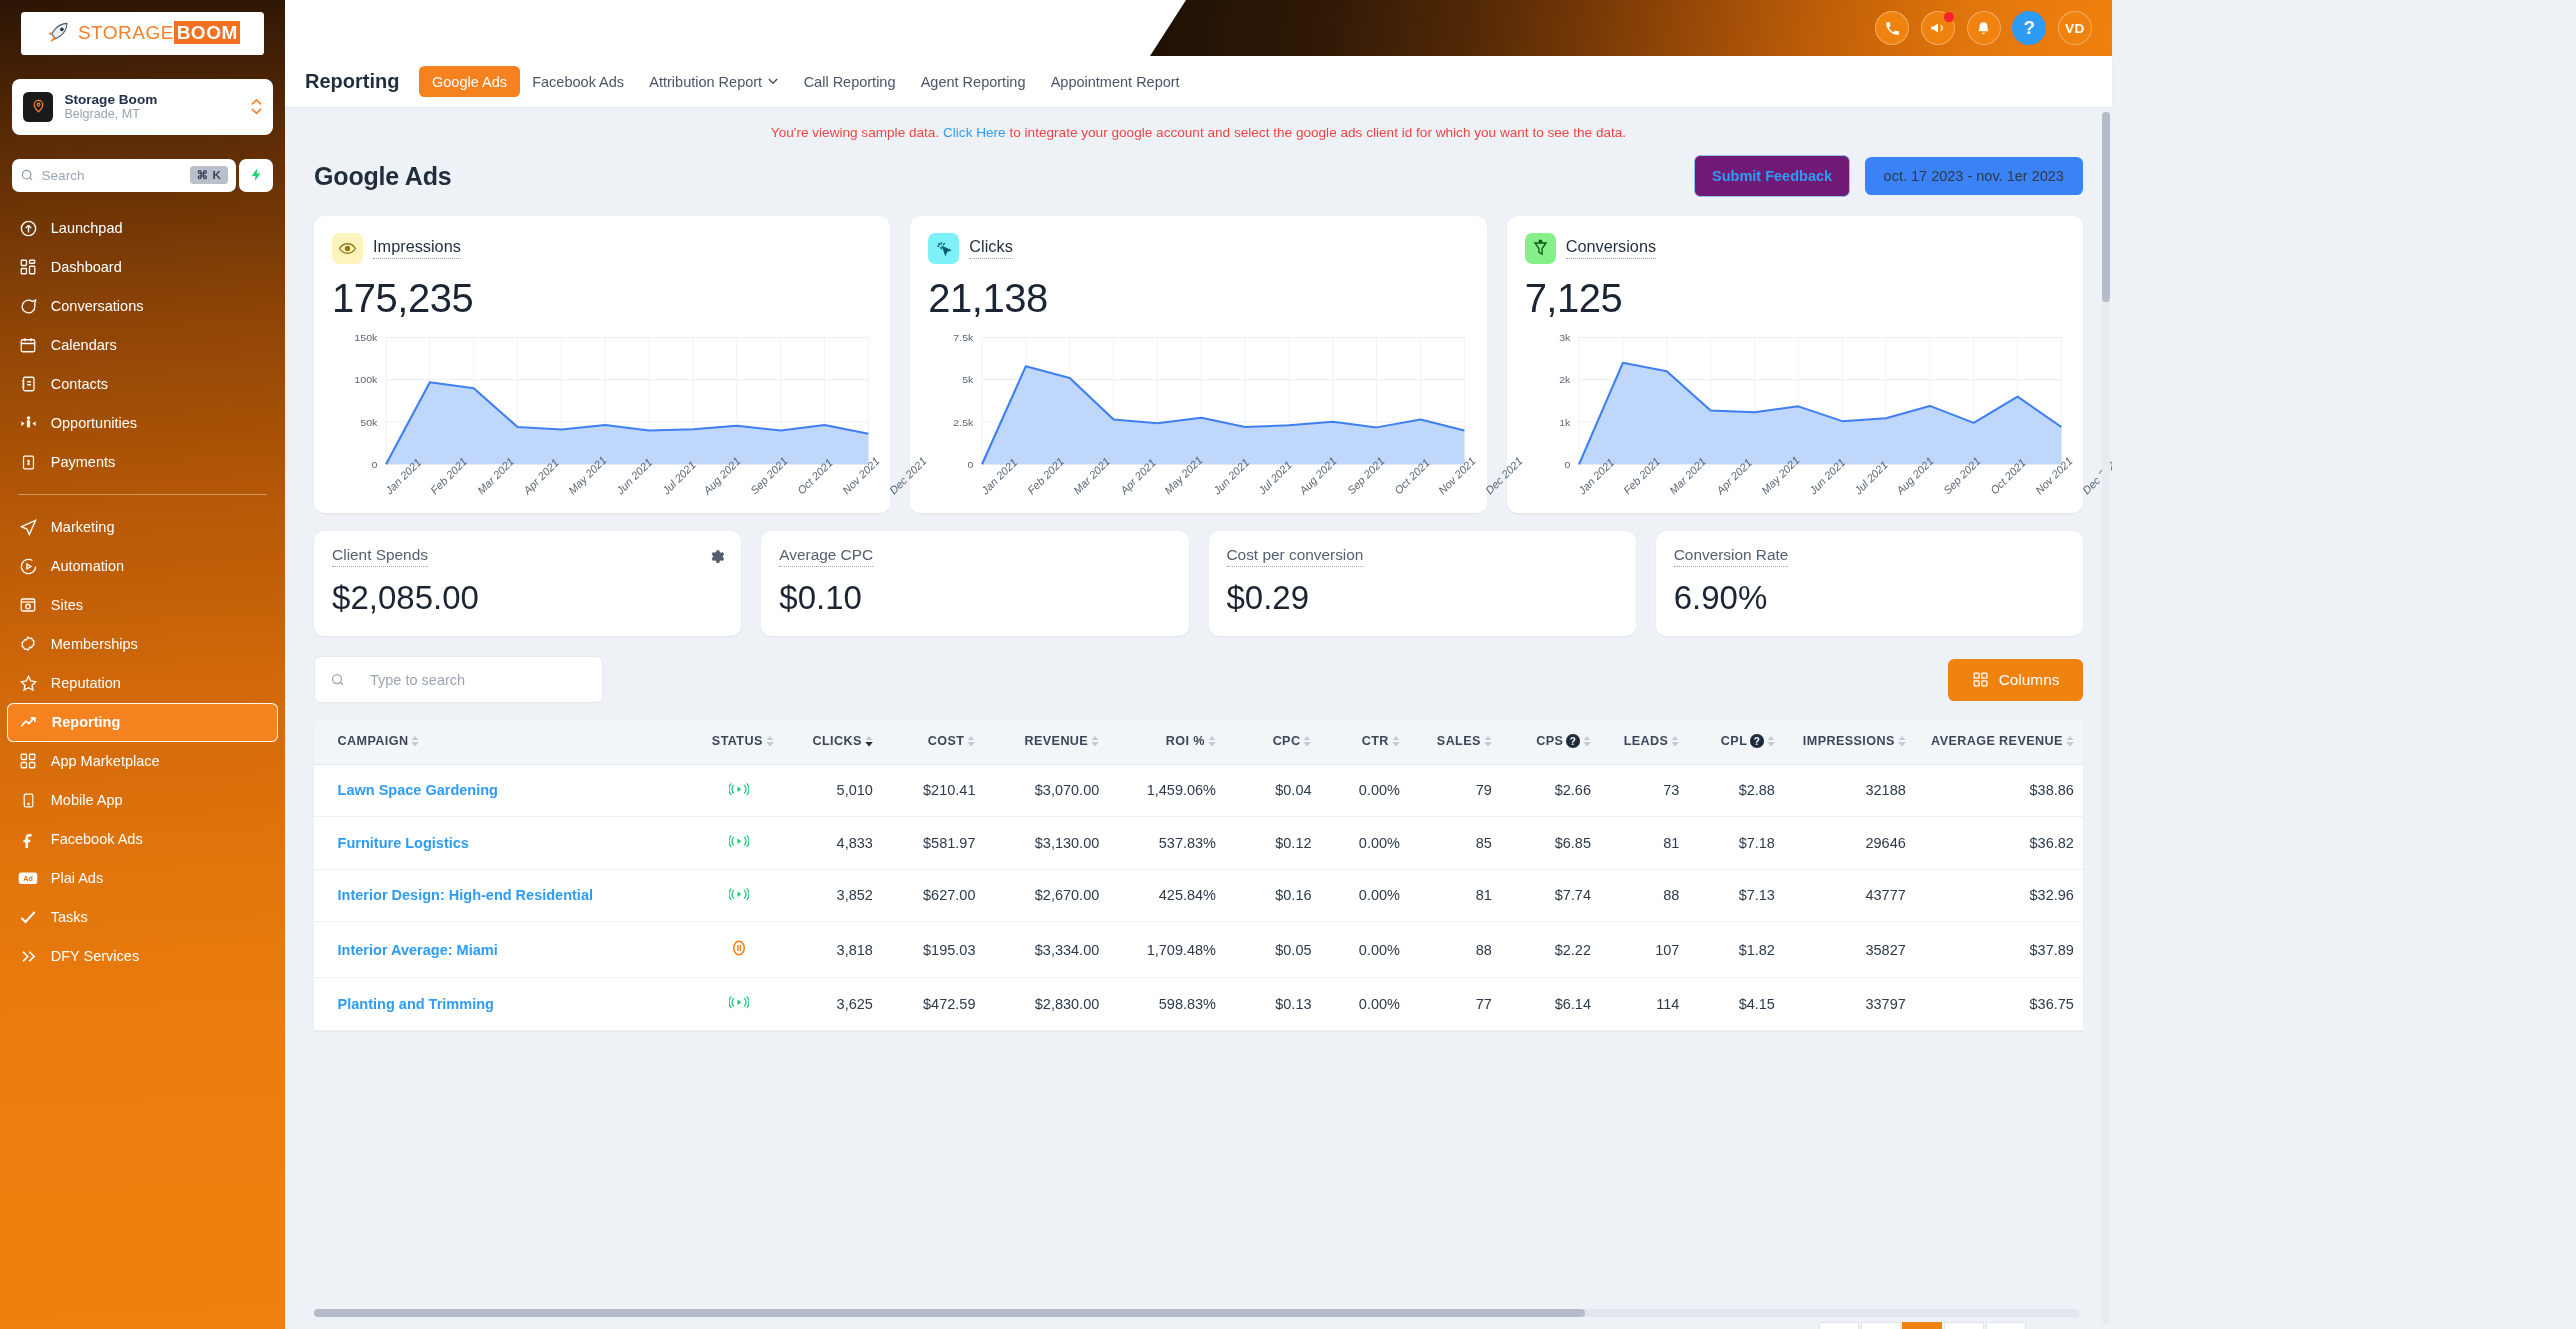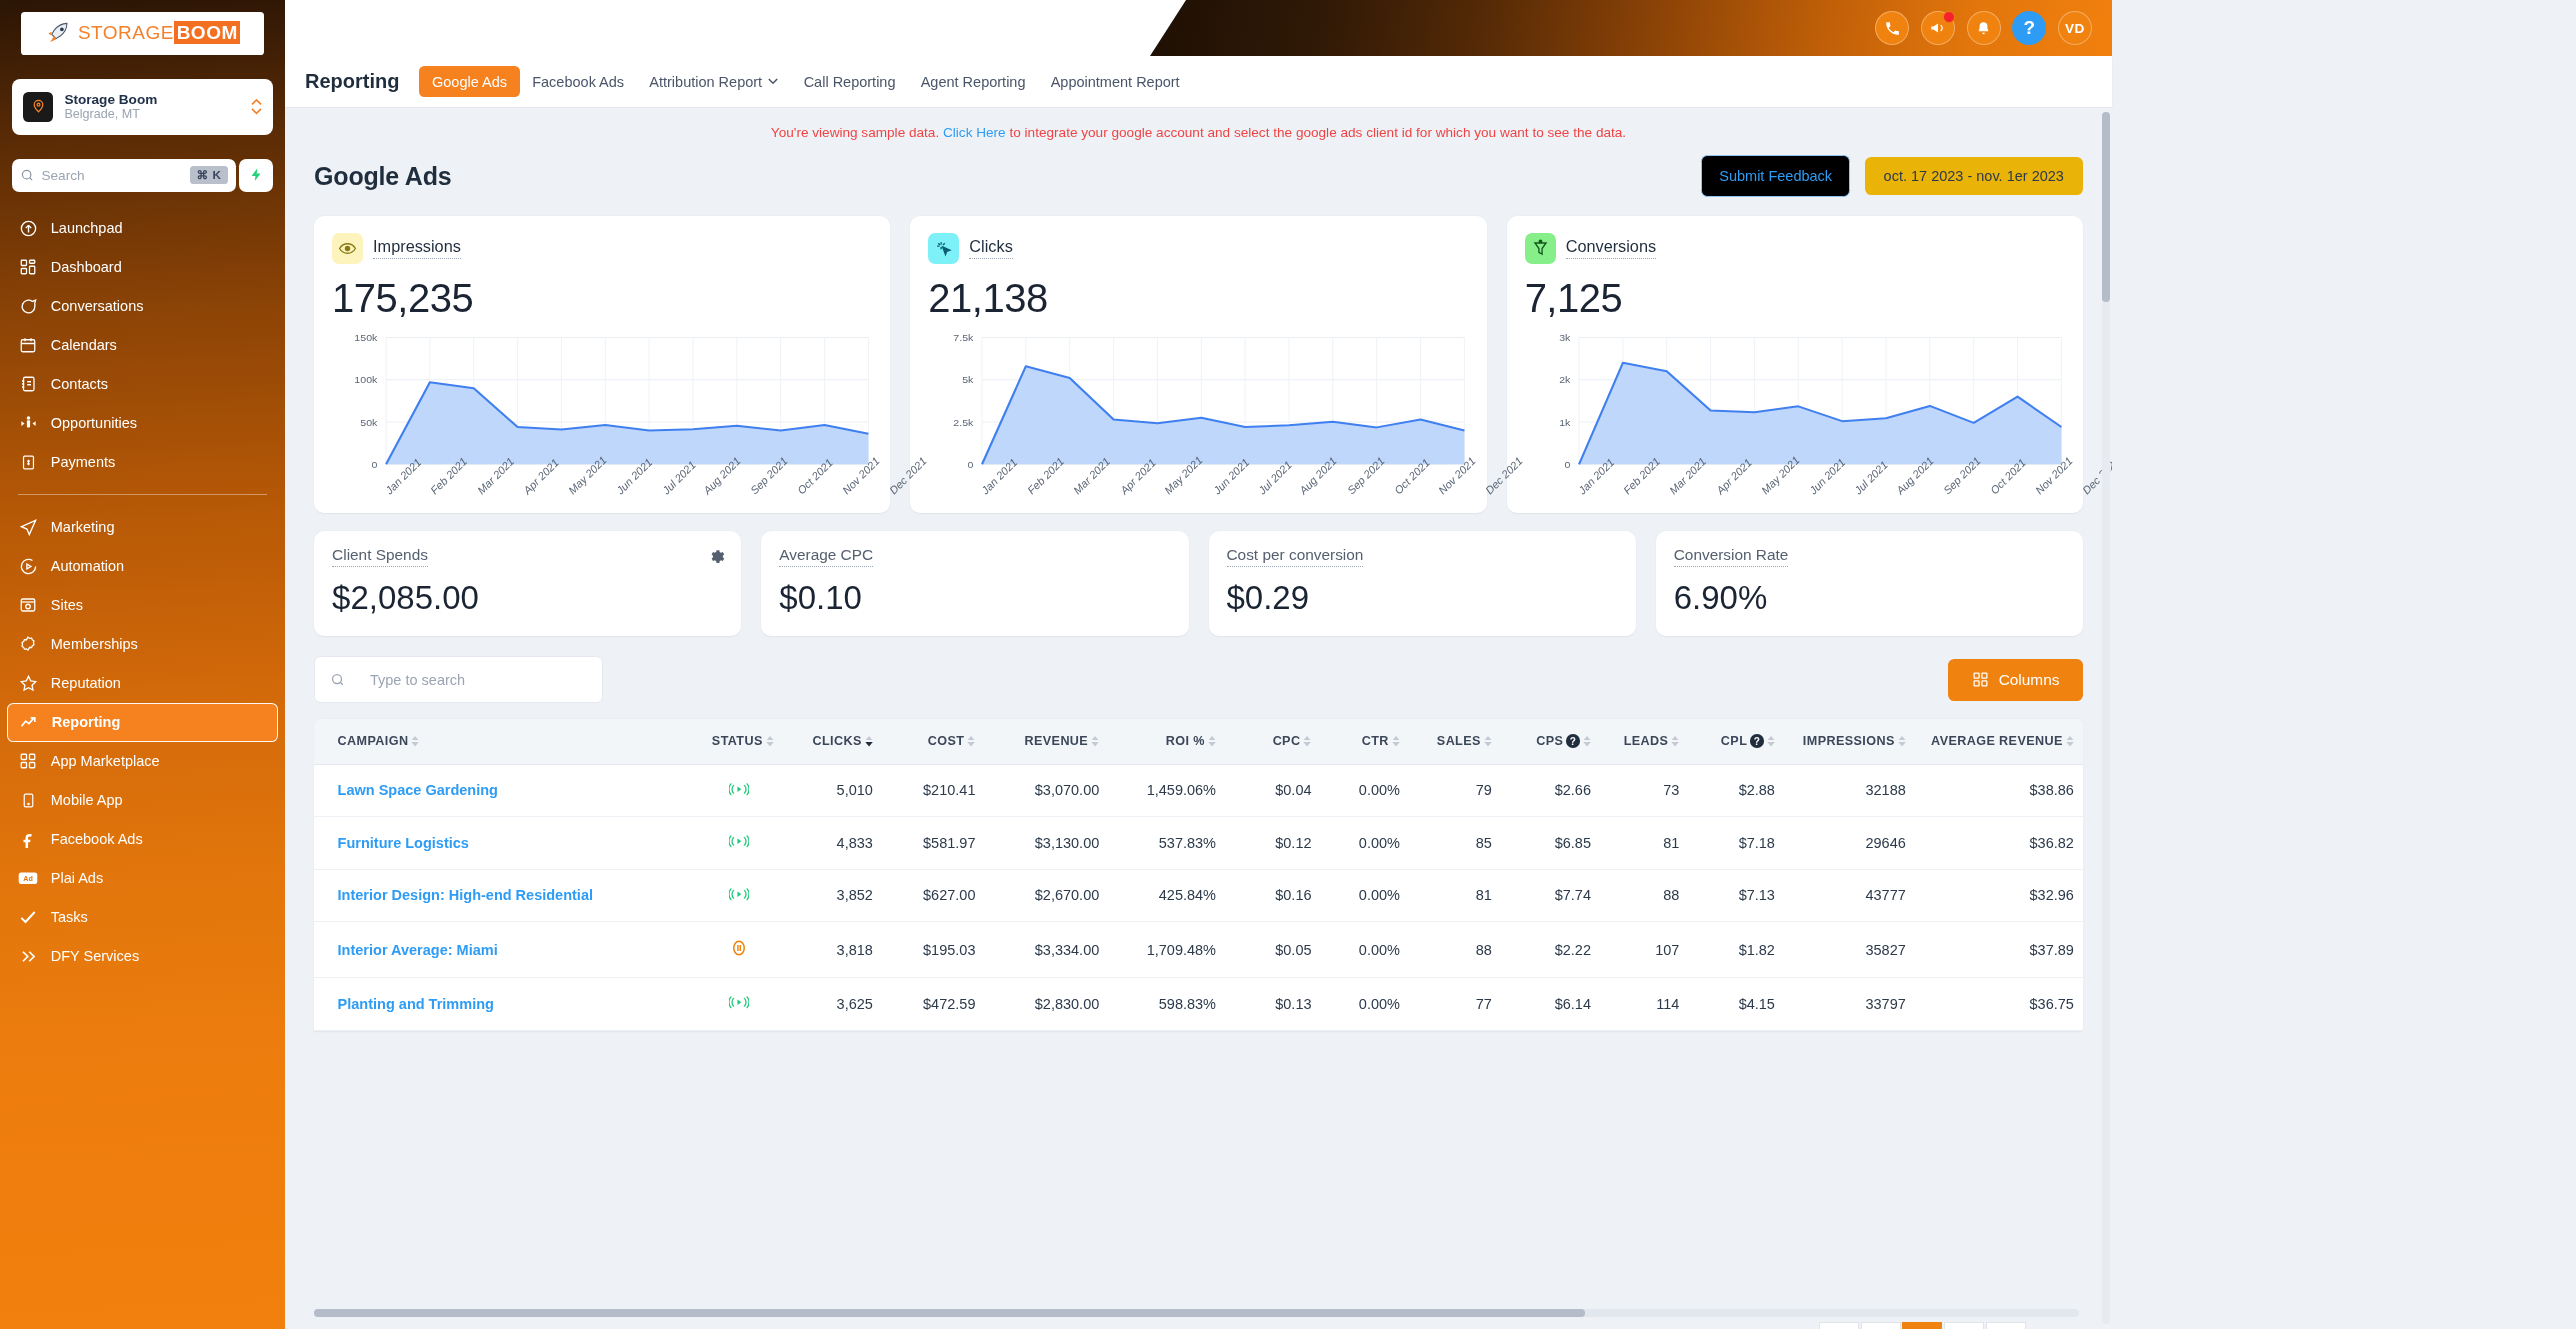--- a/index.html
+++ b/index.html
@@ -120,25 +120,25 @@
     text-align: center; font-size: 13.6px; color: #ef4444; padding: 17px 0 0 0;
   }
   .sample-banner a { color: #2e9cf4; text-decoration: none; }
 
   .title-row {
     display: flex; align-items: center; margin-top: 15.4px; padding: 0 8.1px;
   }
   .page-title { font-size: 25px; font-weight: 700; color: #1f2d3d; letter-spacing: -0.2px; }
   .title-actions { margin-left: auto; display: flex; align-items: center; gap: 14.5px; }
   .btn-feedback {
-    border: 0.9px solid #8fc3f2; color: #2e9cf4; background: #000000;
-    border-radius: 6.3px; padding: 12px 17px; font-size: 14.5px;
+    border: 0.9px solid #8fc3f2; color: #2e9cf4; background: #701a75;
+    border-radius: 6.3px; padding: 12px 17px; font-size: 14.5px; font-weight: bold;
   }
   .daterange {
-    background: #eab308; border-radius: 6.3px; padding: 11px 19px; font-size: 14.5px; color: #2c3a4b;
+    background: #3b82f6; border-radius: 6.3px; padding: 11px 19px; font-size: 14.5px; color: #2c3a4b;
   }
 
   
   .kpi-row { display: flex; gap: 20px; margin-top: 19px; padding: 0 8.1px; }
   .kpi-card {
     flex: 1; background: #fff; border-radius: 10px; padding: 16.3px 18px 12.6px 18px;
     box-shadow: 0 0.9px 1.8px rgba(16,24,40,.06); min-width: 0;
   }
   .kpi-head { display: flex; align-items: center; gap: 10px; }
   .kpi-badge { width: 31px; height: 31px; border-radius: 7.2px; display: flex; align-items: center; justify-content: center; }

